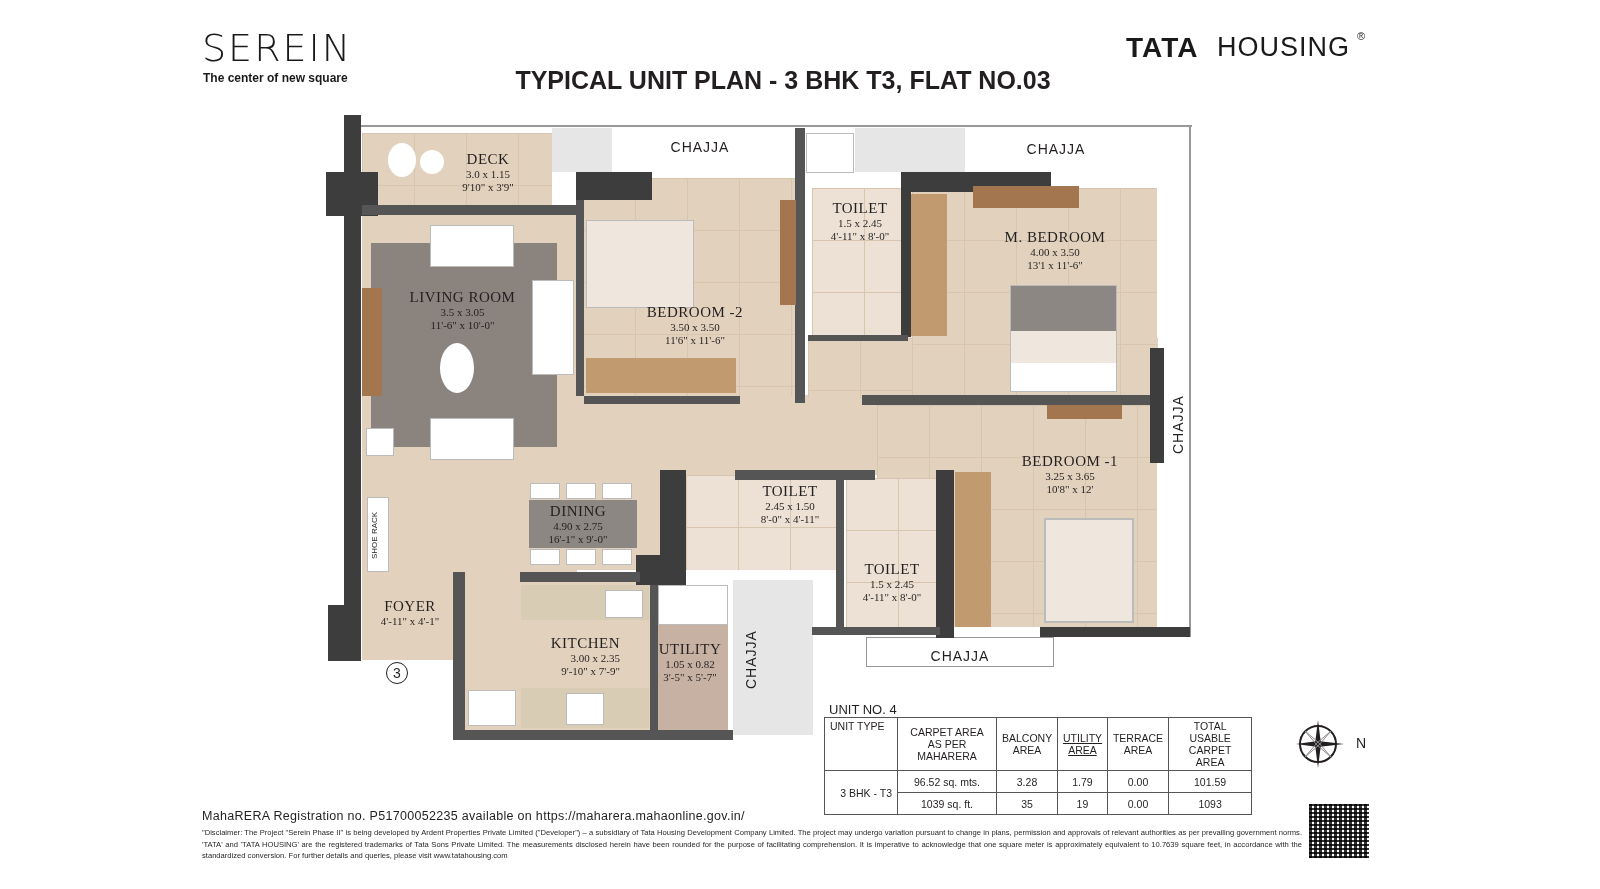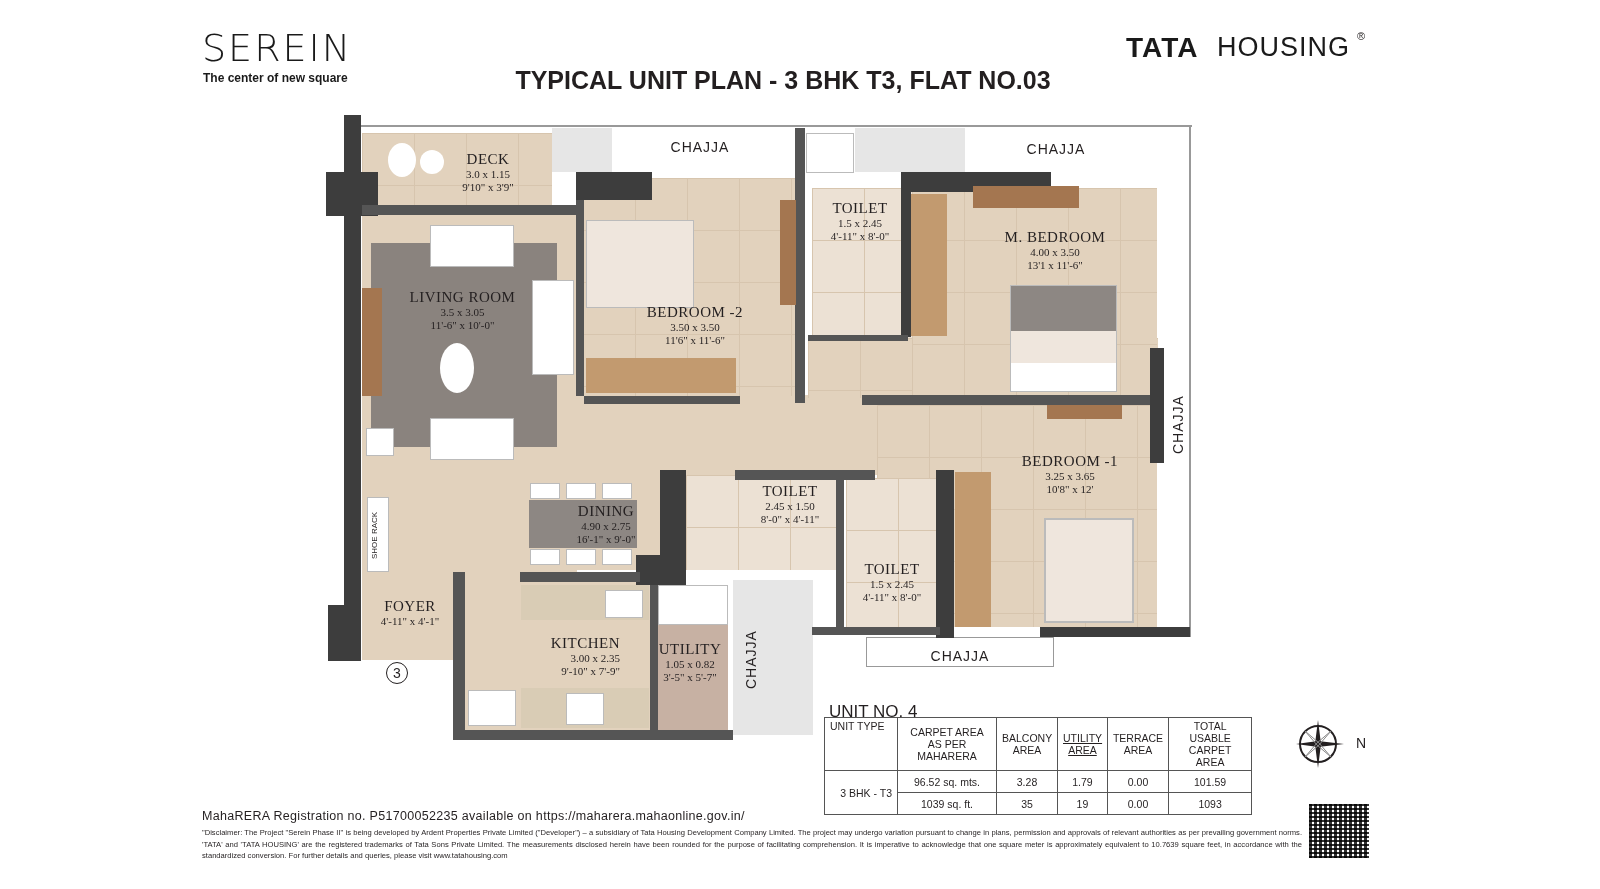--- a/index.html
+++ b/index.html
@@ -20,21 +20,21 @@
   .wood{background:#a47650;}
   .white{background:#fff;border:1px solid #bbb;box-sizing:border-box;}
   .grey{background:#e6e6e6;}
   .rlabel{position:absolute;text-align:center;font-size:14px;color:#231f20;line-height:1.2;font-family:Liberation Serif, serif;}
   .rlabel .n{font-size:15px;letter-spacing:.5px;}
   .rlabel .d{font-size:11px;}
   .chajja{position:absolute;font-size:14px;letter-spacing:1px;color:#231f20;text-align:center;}
   .vert{writing-mode:vertical-rl;transform:rotate(180deg);}
   table.area{position:absolute;left:824px;top:717px;border-collapse:collapse;font-size:10.5px;color:#231f20;}
   table.area td,table.area th{border:1px solid #555;text-align:center;font-weight:normal;padding:2px 5px;line-height:1.15;}
-  .unitno{left:829px;top:702px;font-size:17px;}
+  .unitno{left:829px;top:702px;font-size:13px;}
   .rera{left:202px;top:809px;font-size:12.5px;letter-spacing:.3px;}
   .disc{left:202px;top:827px;width:1100px;font-size:7.6px;line-height:11.5px;text-align:justify;}
   .qr{left:1309px;top:804px;width:60px;height:54px;
       background-image:repeating-linear-gradient(0deg,#333 0 2px,#fff 2px 4px),repeating-linear-gradient(90deg,#333 0 3px,transparent 3px 5px);
       background-blend-mode:multiply;}
 </style>
 </head>
 <body>
 
 <div class="abs brand">SEREIN</div>
@@ -166,21 +166,21 @@
   <div class="rlabel" style="left:745px;top:482px;width:90px;">
     <div class="n">TOILET</div>
     <div class="d">2.45 x 1.50</div>
     <div class="d">8'-0" x 4'-11"</div>
   </div>
   <div class="rlabel" style="left:847px;top:560px;width:90px;">
     <div class="n">TOILET</div>
     <div class="d">1.5 x 2.45</div>
     <div class="d">4'-11" x 8'-0"</div>
   </div>
-  <div class="rlabel" style="left:556px;top:502px;width:100px;">
+  <div class="rlabel" style="left:528px;top:502px;width:100px;">
     <div class="n">DINING</div>
     <div class="d">4.90 x 2.75</div>
     <div class="d">16'-1" x 9'-0"</div>
   </div>
   <div class="rlabel" style="left:370px;top:597px;width:80px;">
     <div class="n">FOYER</div>
     <div class="d">4'-11" x 4'-1"</div>
   </div>
   <div class="rlabel" style="left:530px;top:634px;width:90px;text-align:right;">
     <div class="n">KITCHEN</div>

